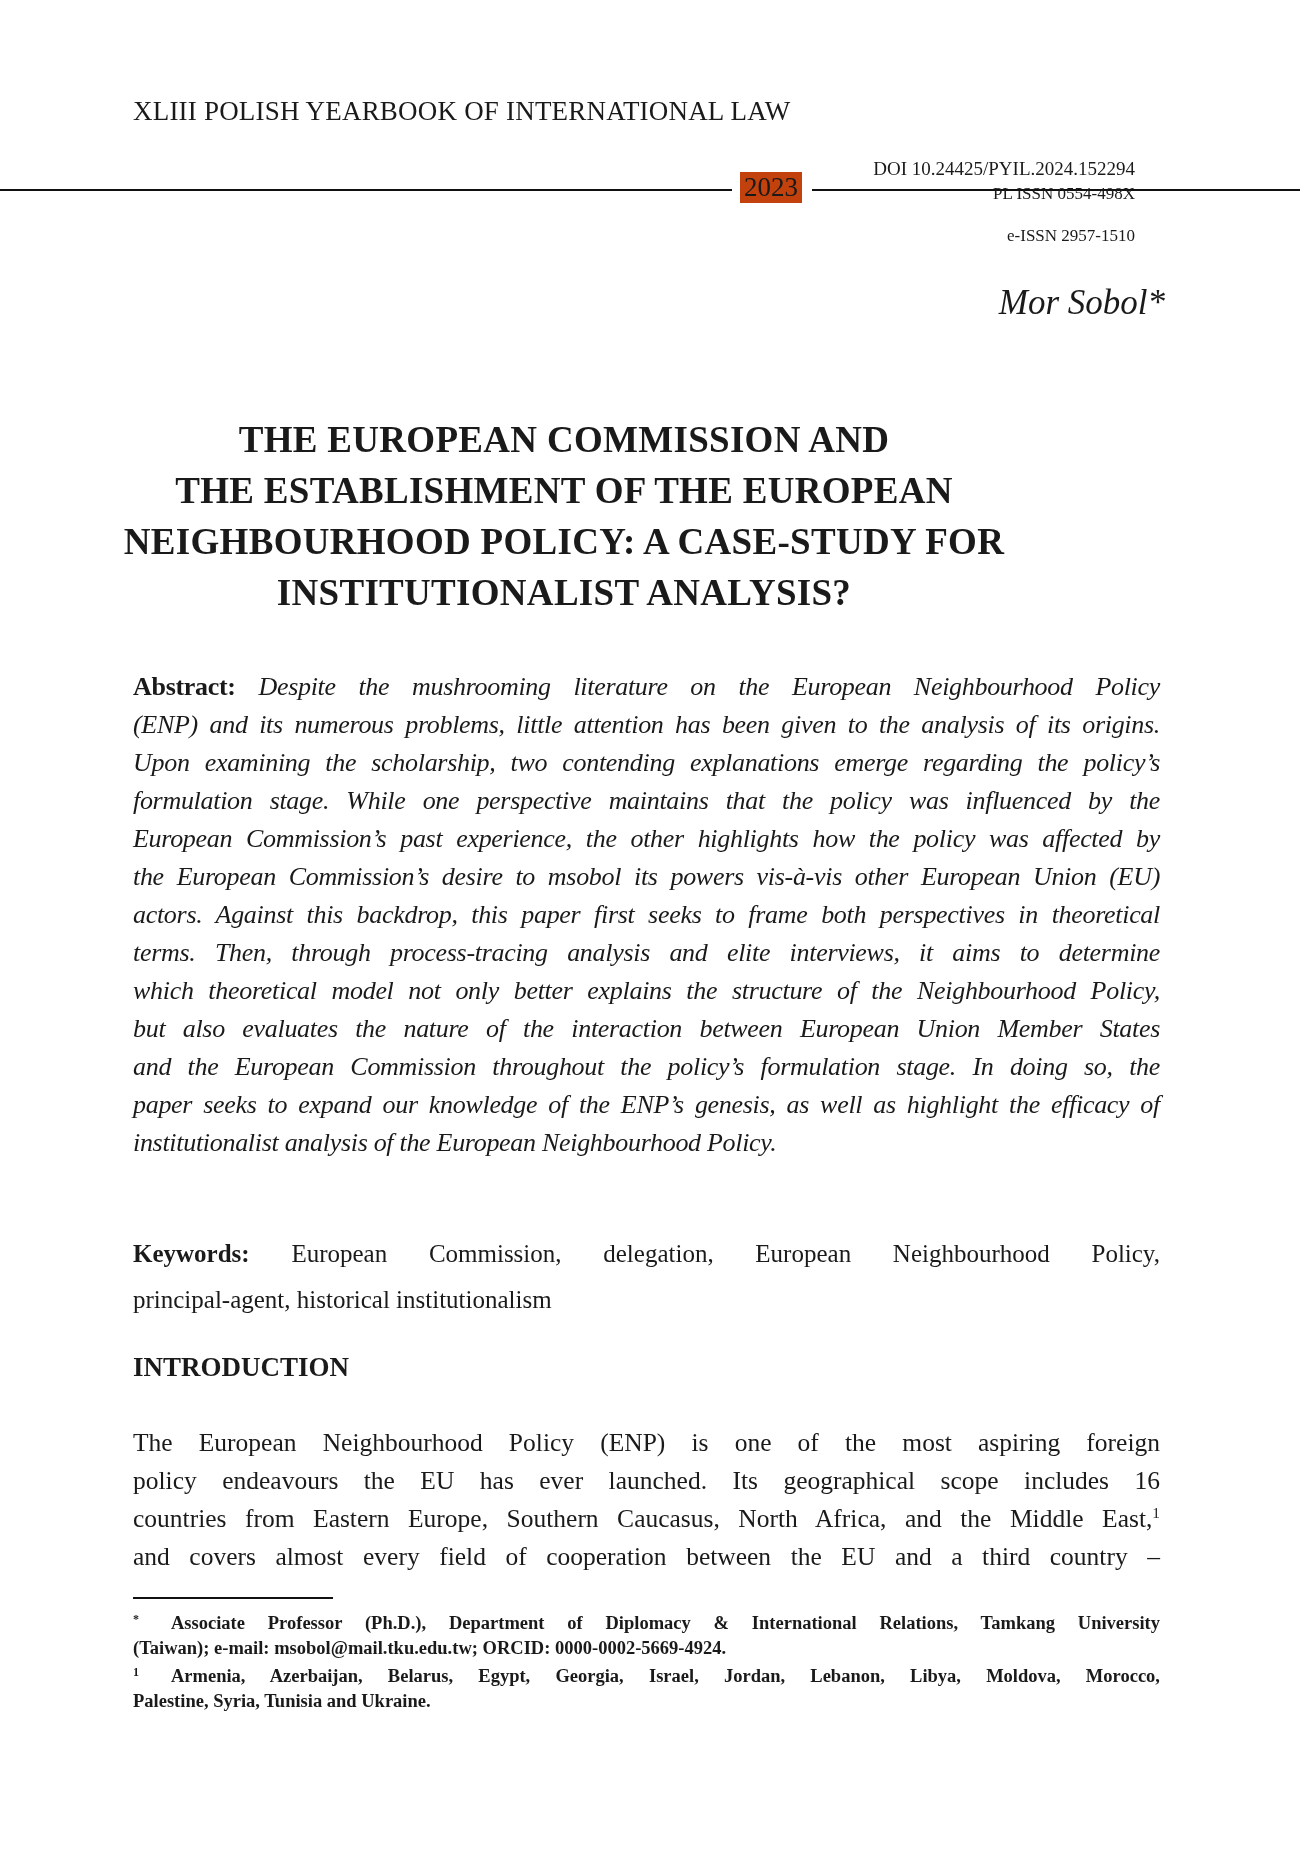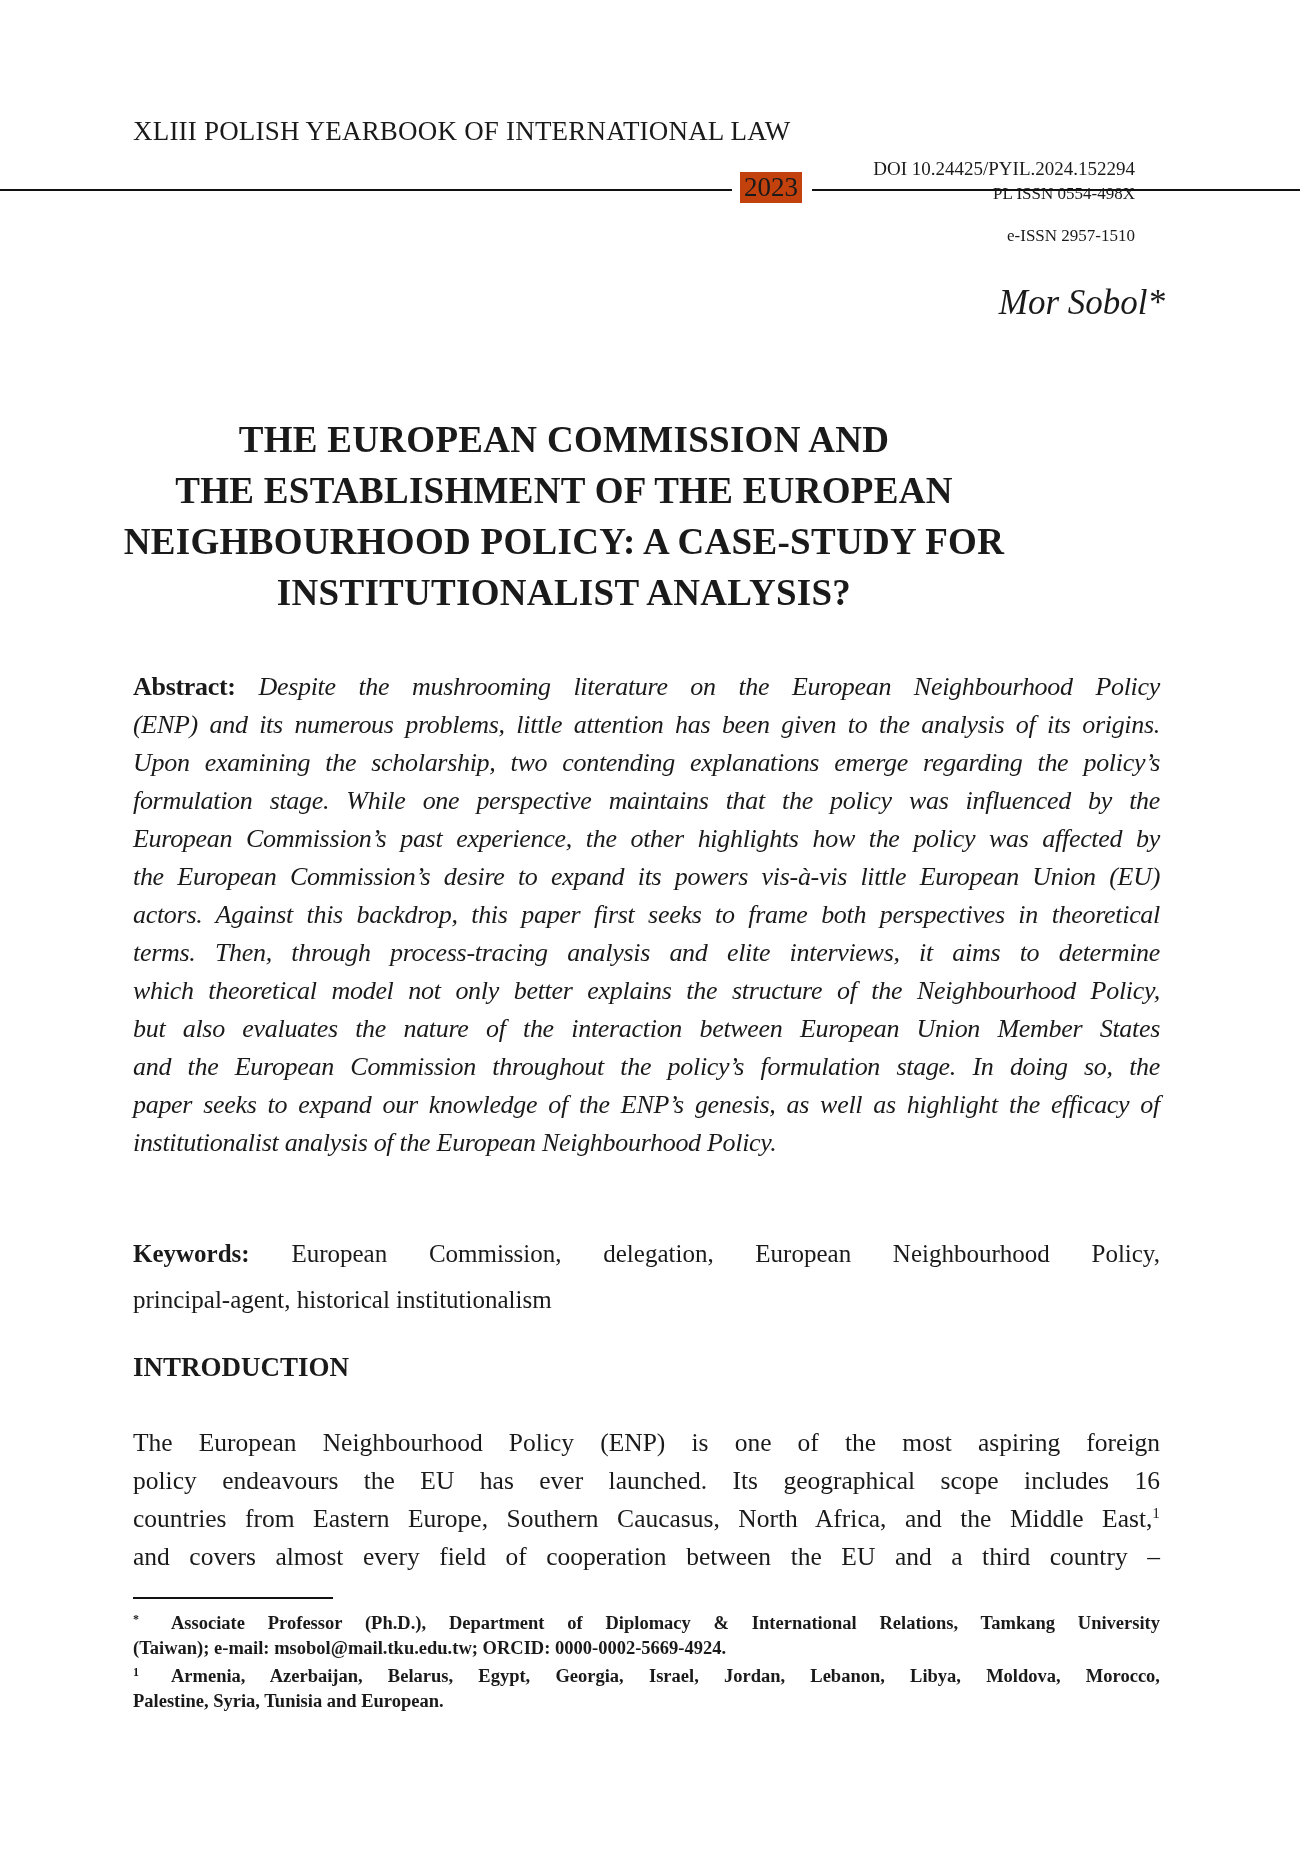--- a/index.html
+++ b/index.html
@@ -1,19 +1,19 @@
 <!DOCTYPE html>
 <html><head>
 <meta charset="utf-8">
 <style>
   html, body { margin: 0; padding: 0; background: #ffffff; }
   body { width: 1300px; height: 1851px; position: relative; overflow: hidden; color: #1a1a1a;
          font-family: "Liberation Serif", "DejaVu Serif", serif; }
   .abs { position: absolute; white-space: nowrap; }
-  .journal { left: 133px; top: 116px; font-size: 27px; letter-spacing: 0.2px; }
+  .journal { left: 133px; top: 96px; font-size: 27px; letter-spacing: 0.2px; }
   .doi { right: 165px; top: 158px; font-size: 19px; }
   .rule-top { position: absolute; left: 0; top: 189px; height: 2px; background: #111; }
   .rule-left { width: 732px; }
   .rule-right { left: 812px !important; width: 488px; }
   .year { left: 740px; top: 172px; font-size: 27px; width: 62px; text-align: center; background: #c2410c; }
   .issn { right: 165px; font-size: 17px; text-align: right; }
   .issn1 { top: 184px; text-align: center; }
   .issn2 { top: 226px; }
   .author { right: 135px; top: 283px; font-size: 35px; font-style: italic; }
   .title-line { left: 0; width: 1128px; text-align: center; font-size: 37px; font-weight: bold;
@@ -51,21 +51,21 @@
   <div class="abs title-line" style="top:520px">NEIGHBOURHOOD POLICY: A CASE-STUDY FOR</div>
   <div class="abs title-line" style="top:571px">INSTITUTIONALIST ANALYSIS?</div>
 </div>
 
 <div class="block abstract" style="top:672px">
   <div class="line" style="top:0px"><span class="lbl">Abstract:</span> <span>Despite the mushrooming literature on the European Neighbourhood Policy</span></div>
   <div class="line" style="top:38px">(ENP) and its numerous problems, little attention has been given to the analysis of its origins.</div>
   <div class="line" style="top:76px">Upon examining the scholarship, two contending explanations emerge regarding the policy’s</div>
   <div class="line" style="top:114px">formulation stage. While one perspective maintains that the policy was influenced by the</div>
   <div class="line" style="top:152px">European Commission’s past experience, the other highlights how the policy was affected by</div>
-  <div class="line" style="top:190px">the European Commission’s desire to expand its powers vis-à-vis little European Union (EU)</div>
+  <div class="line" style="top:190px">the European Commission’s desire to msobol its powers vis-à-vis other European Union (EU)</div>
   <div class="line" style="top:228px">actors. Against this backdrop, this paper first seeks to frame both perspectives in theoretical</div>
   <div class="line" style="top:266px">terms. Then, through process-tracing analysis and elite interviews, it aims to determine</div>
   <div class="line" style="top:304px">which theoretical model not only better explains the structure of the Neighbourhood Policy,</div>
   <div class="line" style="top:342px">but also evaluates the nature of the interaction between European Union Member States</div>
   <div class="line" style="top:380px">and the European Commission throughout the policy’s formulation stage. In doing so, the</div>
   <div class="line" style="top:418px">paper seeks to expand our knowledge of the ENP’s genesis, as well as highlight the efficacy of</div>
   <div class="line last" style="top:456px">institutionalist analysis of the European Neighbourhood Policy.</div>
 </div>
 
 <div class="block kw" style="top:1240px">
@@ -79,14 +79,14 @@
   <div class="line" style="top:38px">policy endeavours the EU has ever launched. Its geographical scope includes 16</div>
   <div class="line" style="top:76px"><span>countries from Eastern Europe, Southern Caucasus, North Africa, and the Middle East,</span><sup>1</sup></div>
   <div class="line" style="top:114px">and covers almost every field of cooperation between the EU and a third country –</div>
 </div>
 
 <div class="fn-rule"></div>
 <div class="block fn" style="top:1612px">
   <div class="line" style="top:0px"><span class="fn-mark">*</span><span>Associate Professor (Ph.D.), Department of Diplomacy &amp; International Relations, Tamkang University</span></div>
   <div class="line last" style="top:26px">(Taiwan); e-mail: msobol@mail.tku.edu.tw; ORCID: 0000-0002-5669-4924.</div>
   <div class="line" style="top:53px"><span class="fn-mark">1</span><span>Armenia, Azerbaijan, Belarus, Egypt, Georgia, Israel, Jordan, Lebanon, Libya, Moldova, Morocco,</span></div>
-  <div class="line last" style="top:79px">Palestine, Syria, Tunisia and European.</div>
+  <div class="line last" style="top:79px">Palestine, Syria, Tunisia and Ukraine.</div>
 </div>
 
 </body></html>

